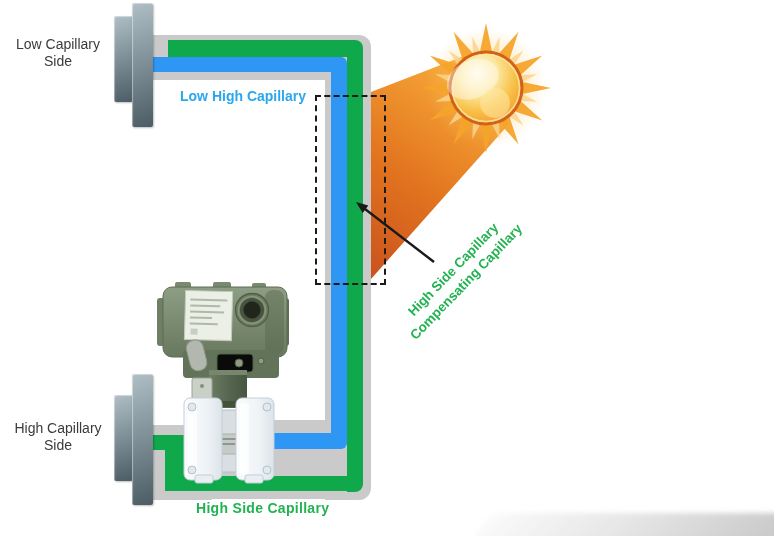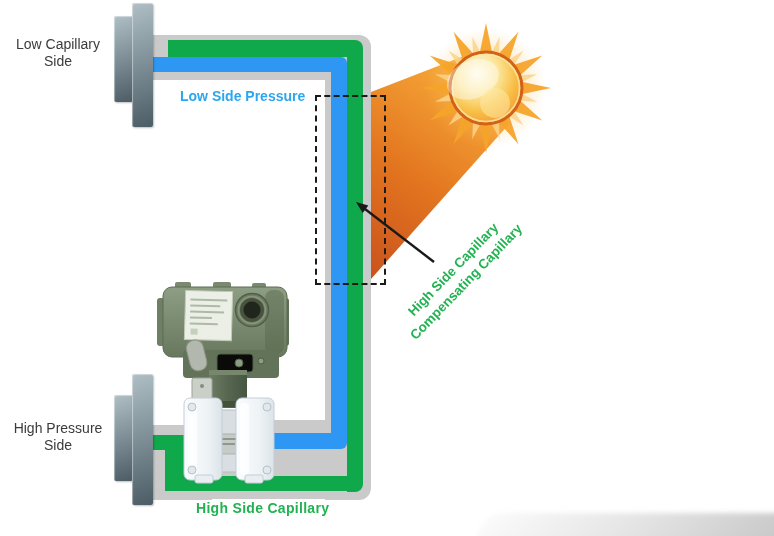--- a/index.html
+++ b/index.html
@@ -238,25 +238,25 @@
   </svg>
 
   <div class="abs dash-box"></div>
 
   <div class="abs side-label lp-label">
     <div>Low Capillary</div>
     <div>Side</div>
   </div>
 
   <div class="abs side-label hp-label">
-    <div>High Pressure</div>
+    <div>High Capillary</div>
     <div>Side</div>
   </div>
 
-  <div class="abs cap-label low-side-label">Low Side Pressure</div>
+  <div class="abs cap-label low-side-label">Low High Capillary</div>
 
   <div class="abs cap-label high-side-label">High Side Capillary</div>
 
   <div class="abs callout-label">
     <div>High Side Capillary</div>
     <div>Compensating Capillary</div>
   </div>
 
   <div class="abs corner-blob"></div>
 

